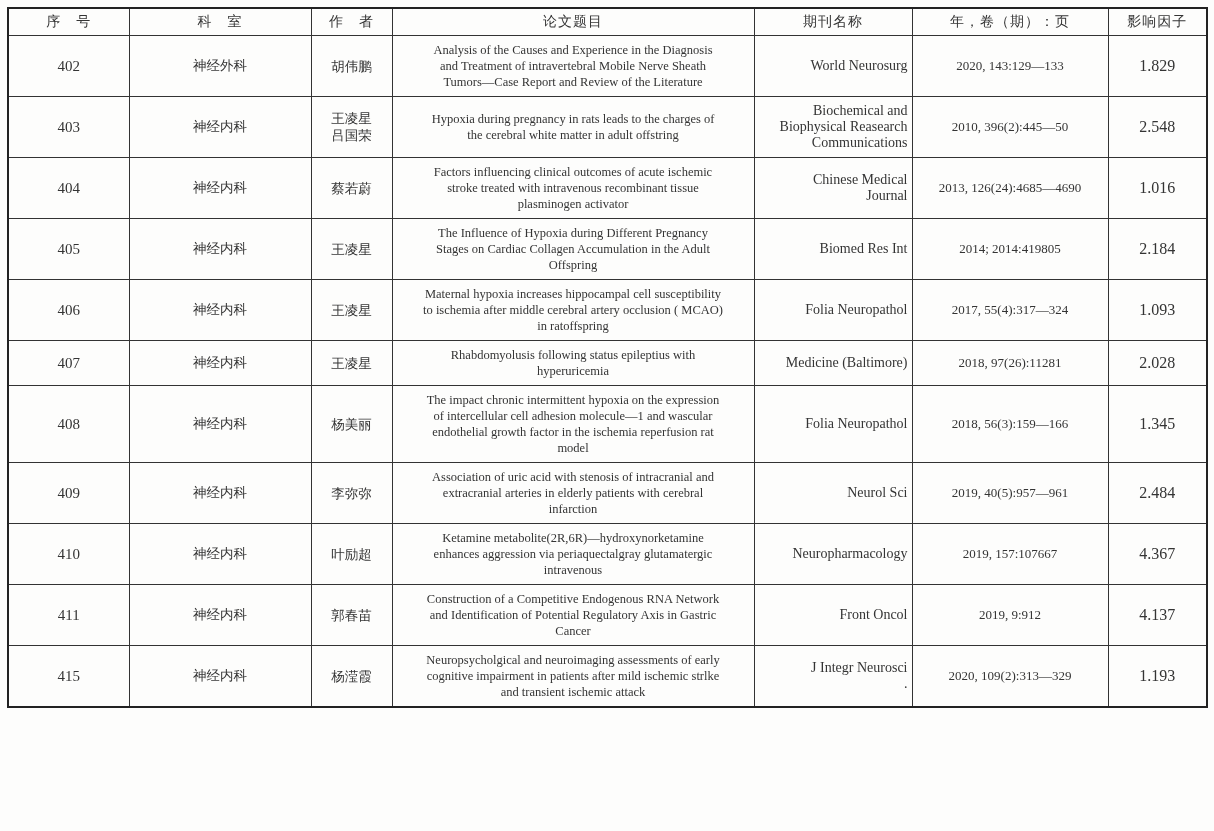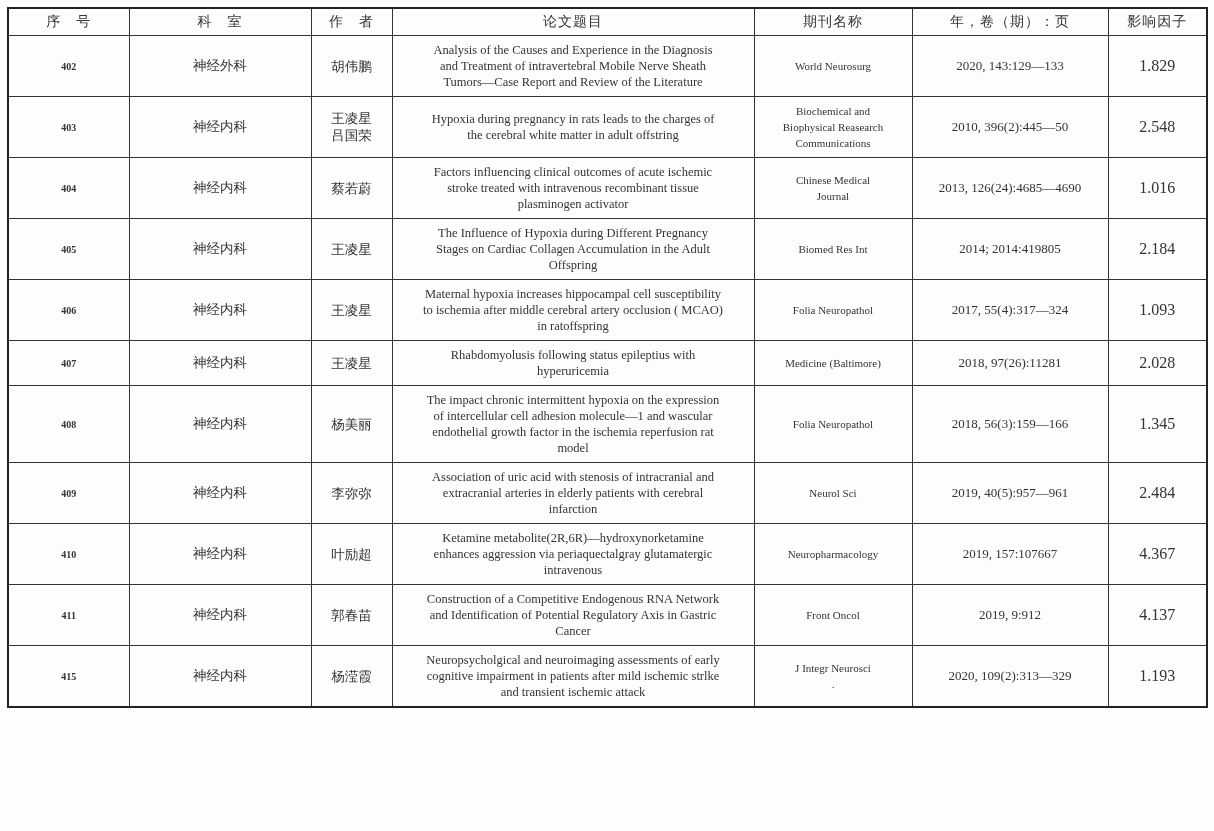--- a/index.html
+++ b/index.html
@@ -31,25 +31,25 @@
     padding: 6px 4px;
     overflow: hidden;
   }
   .pub-table th {
     font-weight: normal;
     font-size: 14px;
     line-height: 16px;
     padding: 5px 2px;
     letter-spacing: 1px;
   }
-  td.c-no     { font-size: 10px; font-weight: bold; }
+  td.c-no     { font-size: 15px; }
   td.c-dept   { font-size: 13.5px; }
   td.c-author { font-size: 13.5px; white-space: pre-line; line-height: 17px; text-align: center; }
   td.c-title  { font-size: 12.5px; line-height: 16px; white-space: pre-line; padding: 6px 2px; }
-  td.c-journal{ font-size: 11px; line-height: 16px; white-space: pre-line; }
+  td.c-journal{ font-size: 14px; line-height: 16px; white-space: pre-line; text-align: right; }
   td.c-year   { font-size: 13px; }
   td.c-impact { font-size: 16px; }
 </style>
 </head>
 <body>
 
 <div class="page">
   <table class="pub-table">
     <colgroup>
       <col style="width:121px">

